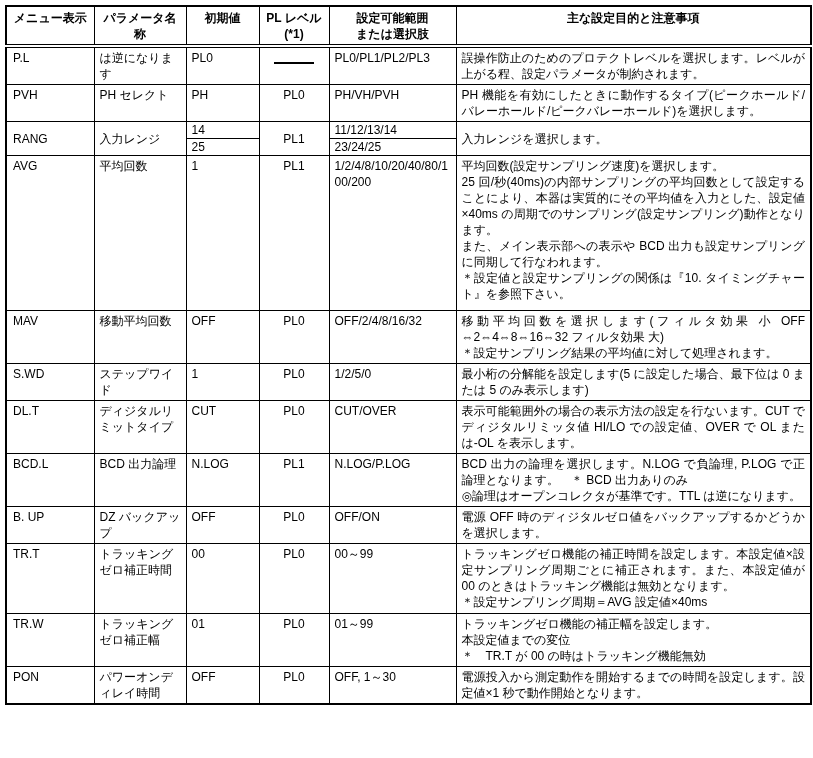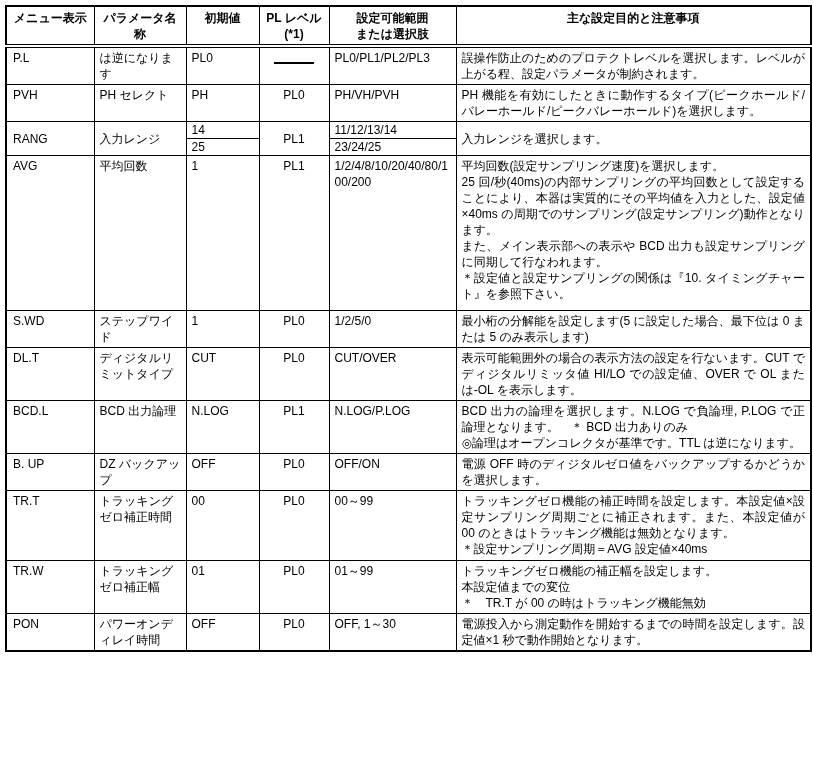--- a/index.html
+++ b/index.html
@@ -146,20 +146,31 @@
           <td class="cell-init">1</td>
           <td class="cell-pl">PL1</td>
           <td class="range-td">1/2/4/8/10/20/40/80/100/200</td>
           <td class="cell-desc">
             <p>平均回数(設定サンプリング速度)を選択します。</p>
             <p>25 回/秒(40ms)の内部サンプリングの平均回数として設定することにより、本器は実質的にその平均値を入力とした、設定値×40ms の周期でのサンプリング(設定サンプリング)動作となります。</p>
             <p>また、メイン表示部への表示や BCD 出力も設定サンプリングに同期して行なわれます。</p>
             <p>＊設定値と設定サンプリングの関係は『10. タイミングチャート』を参照下さい。</p>
           </td>
         </tr>
+        <tr style="height: 51px;">
+          <td class="cell-menu">MAV</td>
+          <td class="cell-param">移動平均回数</td>
+          <td class="cell-init">OFF</td>
+          <td class="cell-pl">PL0</td>
+          <td class="range-td">OFF/2/4/8/16/32</td>
+          <td class="cell-desc">
+            <p>移動平均回数を選択します(フィルタ効果 小 OFF ⇔2⇔4⇔8⇔16⇔32 フィルタ効果 大)</p>
+            <p>＊設定サンプリング結果の平均値に対して処理されます。</p>
+          </td>
+        </tr>
         <tr style="height: 34px;">
           <td class="cell-menu">S.WD</td>
           <td class="cell-param">ステップワイド</td>
           <td class="cell-init">1</td>
           <td class="cell-pl">PL0</td>
           <td class="range-td">1/2/5/0</td>
           <td class="cell-desc">
             <p>最小桁の分解能を設定します(5 に設定した場合、最下位は 0 または 5 のみ表示します)</p>
           </td>
         </tr>

